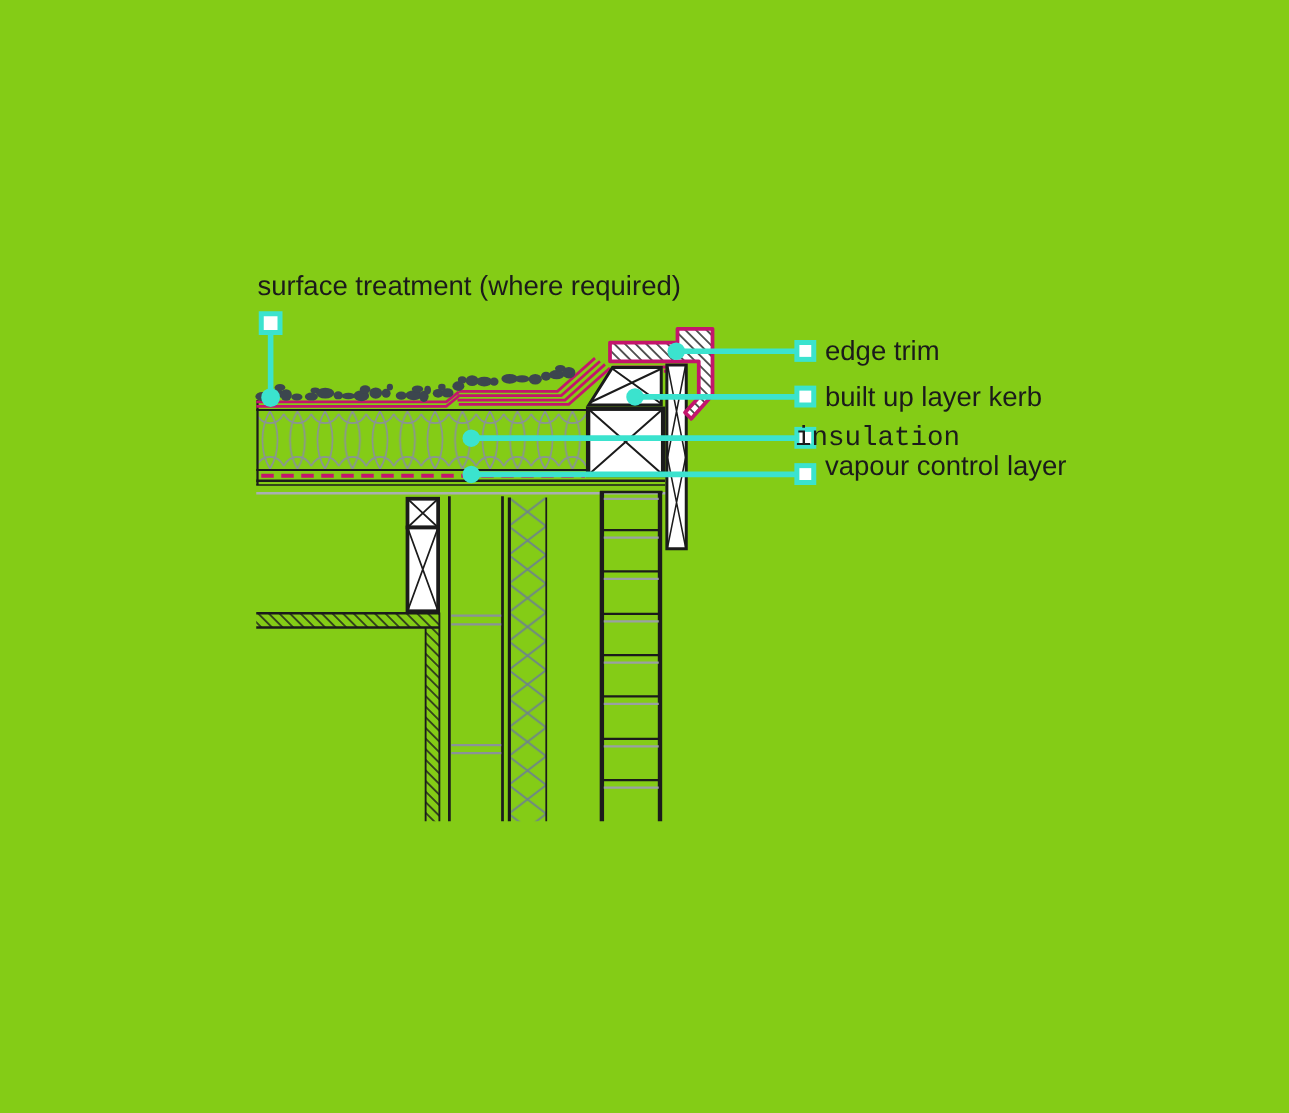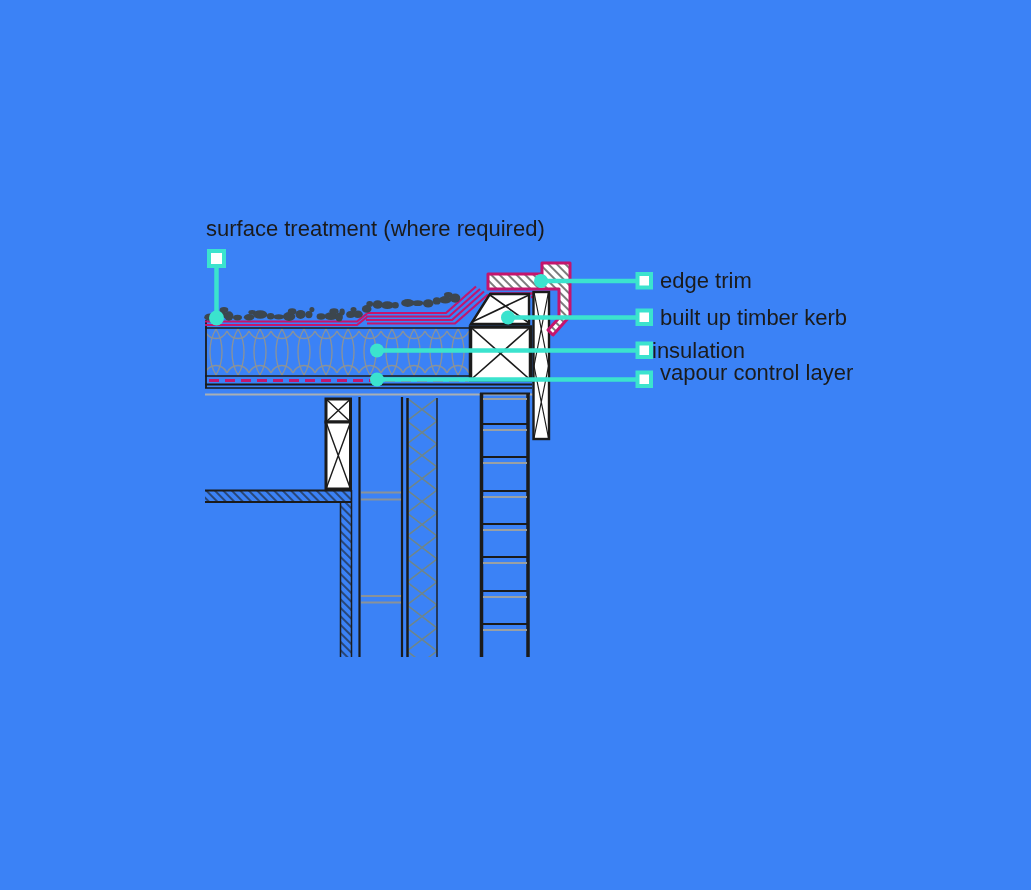--- a/index.html
+++ b/index.html
@@ -1,17 +1,17 @@
 <!DOCTYPE html>
 <html><head>
 <meta charset="utf-8">
 <style>
   html,body{margin:0;padding:0;background:#fff;}
   #stage{
-    position:relative;width:1031px;height:890px;background:#3b82f6;overflow:hidden;
+    position:relative;width:1031px;height:890px;background:#84cc16;overflow:hidden;
     font-family:"Liberation Sans","DejaVu Sans",sans-serif;color:#1b1b1b;
   }
   #drawing{position:absolute;left:0;top:0;}
   .lbl{position:absolute;font-size:22px;line-height:26px;white-space:nowrap;color:#1b1b1b;}
   .callout-lbl{transform:translateY(-50%);}
 </style>
 </head>
 <body>
 
 <div id="stage">
@@ -196,16 +196,16 @@
         <circle cx="377" cy="379.5" r="7" fill="#3BE3CE" stroke="none"></circle>
         <line x1="377" y1="379.5" x2="637" y2="379.5" stroke-width="4.5"></line>
         <rect x="637.5" y="372.5" width="13.5" height="13.5" fill="#fff" stroke-width="4"></rect>
       </g>
     </g>
   </svg>
 
   <div class="lbl" style="left:206px;top:216px;">surface treatment (where required)</div>
 
   <div class="lbl callout-lbl" style="left:660px;top:281px;">edge trim</div>
-  <div class="lbl callout-lbl" style="left:660px;top:317.5px;">built up timber kerb</div>
-  <div class="lbl callout-lbl" style="left:652px;top:350.5px;">insulation</div>
+  <div class="lbl callout-lbl" style="left:660px;top:317.5px;">built up layer kerb</div>
+  <div class="lbl callout-lbl" style="left:636px;top:350.5px;font-family:Liberation Mono, monospace;">insulation</div>
   <div class="lbl callout-lbl" style="left:660px;top:373px;">vapour control layer</div>
 </div>
 
 </body></html>

